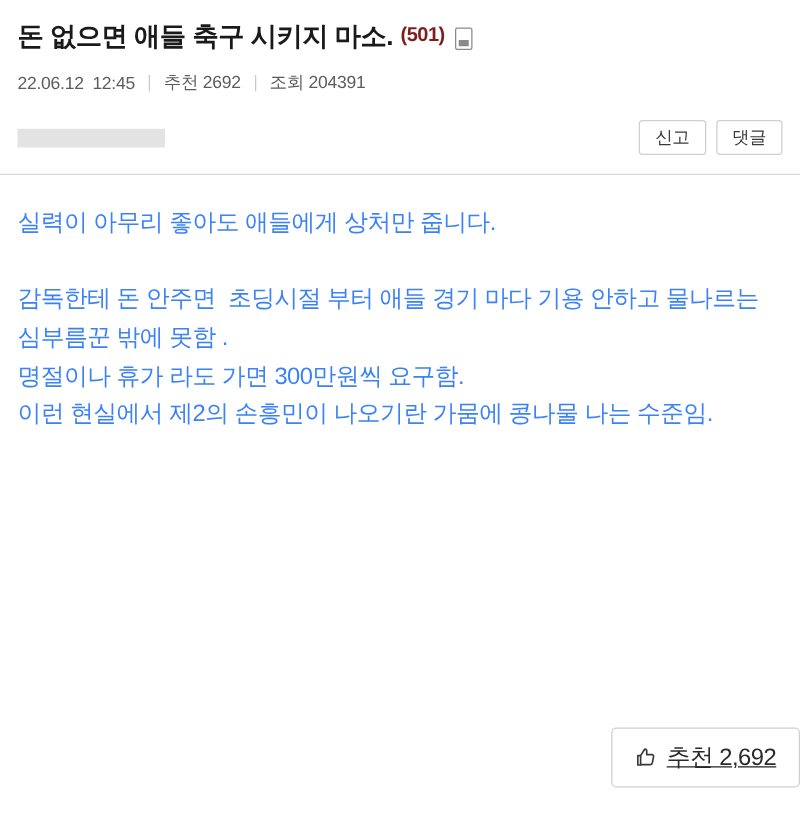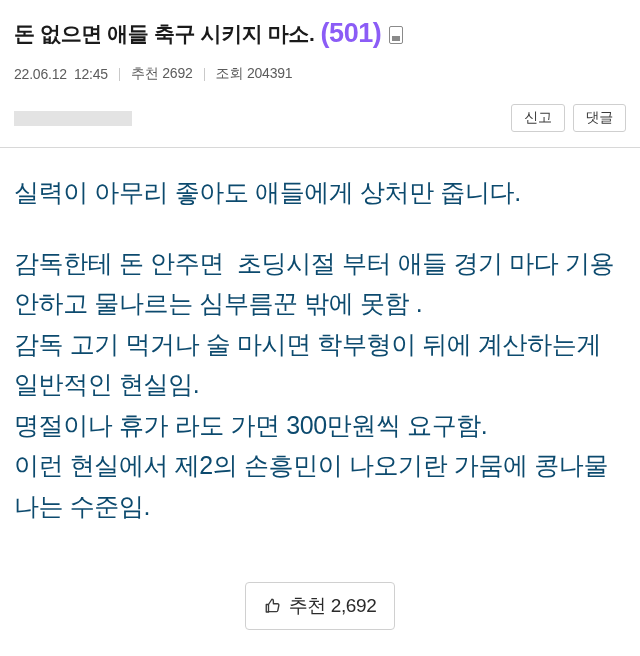--- a/index.html
+++ b/index.html
@@ -34,22 +34,22 @@
     font-weight: bold;
     color: #1a1a1a;
     letter-spacing: -0.4px;
     line-height: 1.3;
   }
   .title-text {
     font-size: 21px;
     font-weight: bold;
   }
   .comment-count {
-    color: #8b5cf6;
-    font-size: 27px;
+    color: #7f1d1d;
+    font-size: 16px;
     font-weight: bold;
   }
   .image-badge {
     display: inline-block;
     width: 12px;
     height: 16px;
     border: 1.6px solid #8a8a8a;
     border-radius: 2px;
     position: relative;
     margin-left: 2px;
@@ -132,39 +132,40 @@
 
   .divider {
     height: 1px;
     background: #d8d8d8;
     margin-top: 8px;
   }
 
   
   .post-body {
     padding: 24px 14px 0 14px;
-    font-size: 25px;
+    font-size: 19px;
     line-height: 1.62;
-    color: #0c4a6e;
+    color: #3b82f6;
     letter-spacing: -0.4px;
   }
   .para {
     margin: 0 0 0 0;
     white-space: pre-wrap;
   }
   .spacer-line { height: 30px; }
 
   
   .footer {
     position: absolute;
     left: 0;
     right: 0;
     bottom: 26px;
     display: flex;
-    justify-content: center;
+    justify-content: flex-end;
+    text-decoration: underline;
   }
   .recommend-box {
     display: inline-flex;
     align-items: center;
     gap: 7px;
     border: 1px solid #d0d0d0;
     border-radius: 4px;
     padding: 10px 18px;
     background: #ffffff;
     font-size: 19px;
@@ -214,21 +215,20 @@
       <button class="btn">댓글</button>
     </div>
   </div>
 
   <div class="divider"></div>
 
   <div class="post-body">
     <p class="para">실력이 아무리 좋아도 애들에게 상처만 줍니다.</p>
     <div class="spacer-line"></div>
     <p class="para">감독한테 돈 안주면  초딩시절 부터 애들 경기 마다 기용 안하고 물나르는 심부름꾼 밖에 못함 .</p>
-    <p class="para">감독 고기 먹거나 술 마시면 학부형이 뒤에 계산하는게 일반적인 현실임.</p>
     <p class="para">명절이나 휴가 라도 가면 300만원씩 요구함.</p>
     <p class="para">이런 현실에서 제2의 손흥민이 나오기란 가뭄에 콩나물 나는 수준임.</p>
   </div>
 
   <div class="footer">
     <div class="recommend-box">
       <span class="thumb-icon">
         <svg width="18" height="18" viewBox="0 0 24 24" fill="none" stroke="#3a3a3a" stroke-width="1.8" stroke-linejoin="round" stroke-linecap="round">
           <path d="M6 10v10H3V10h3z"></path>
           <path d="M6 10l4.5-7c1.3 0 2 .9 2 2.1V9h5.6c1.1 0 1.9 1 1.7 2l-1.4 7c-.15.9-.95 1.5-1.8 1.5H6"></path>

